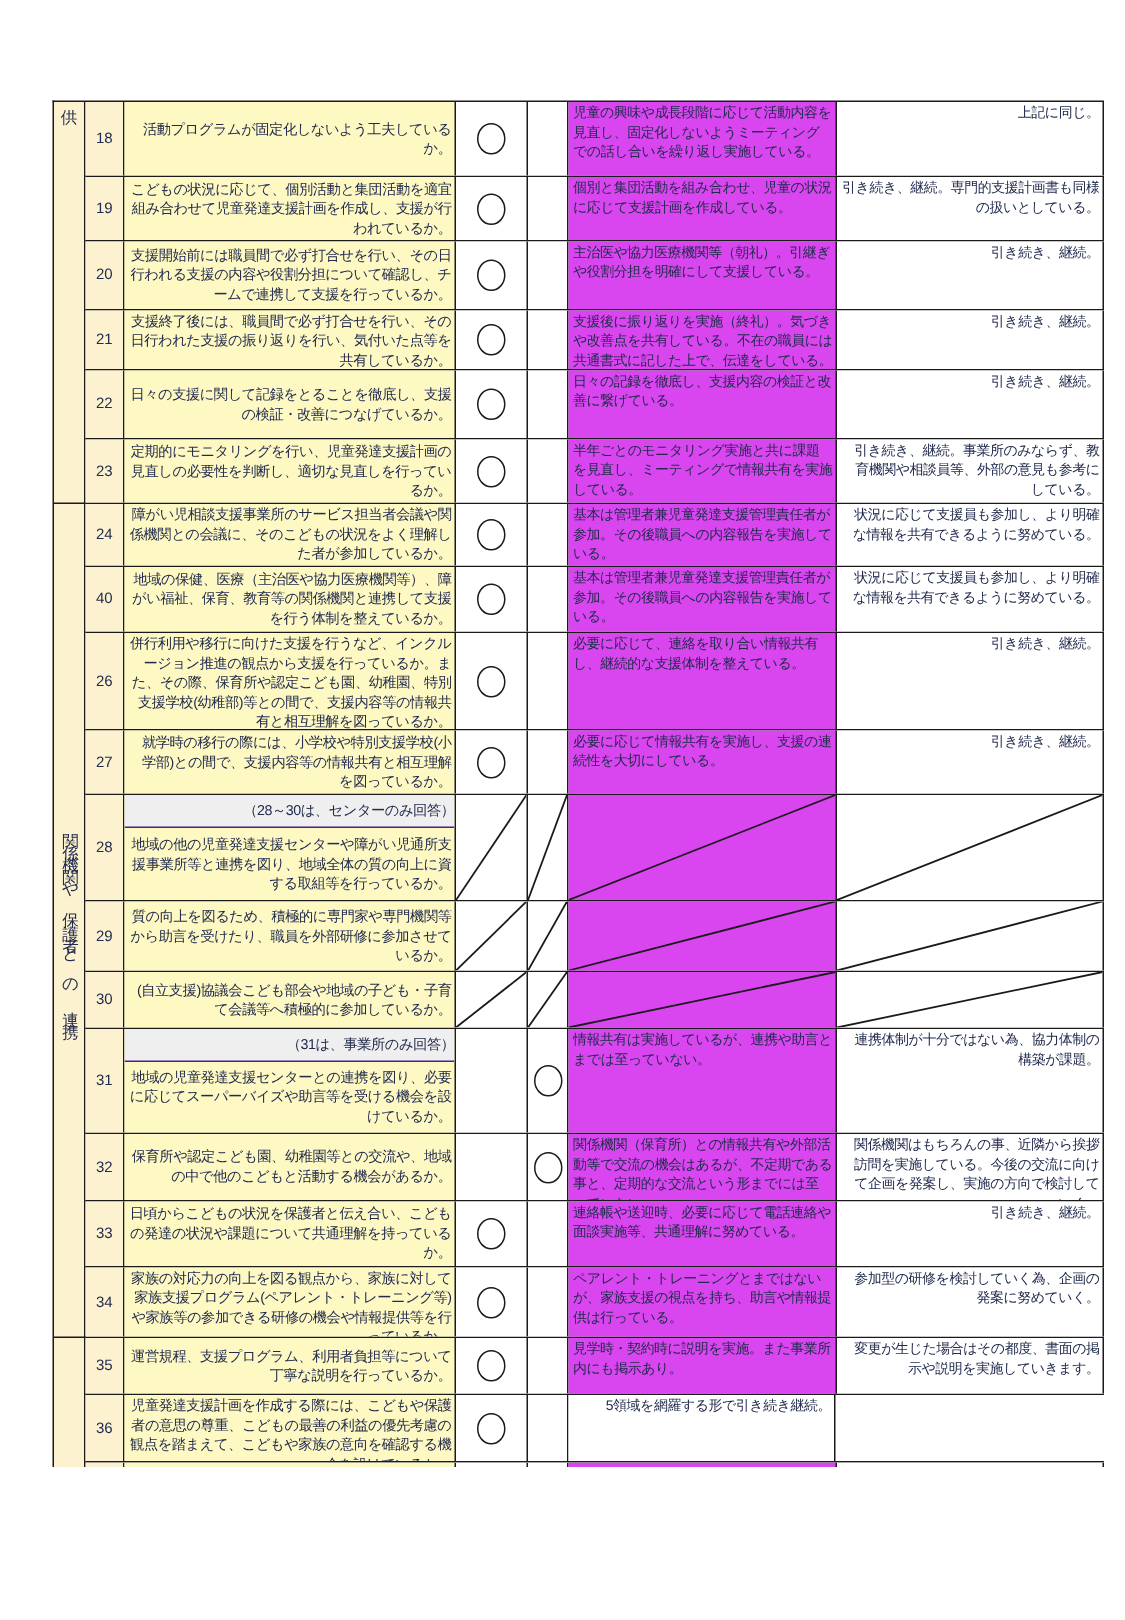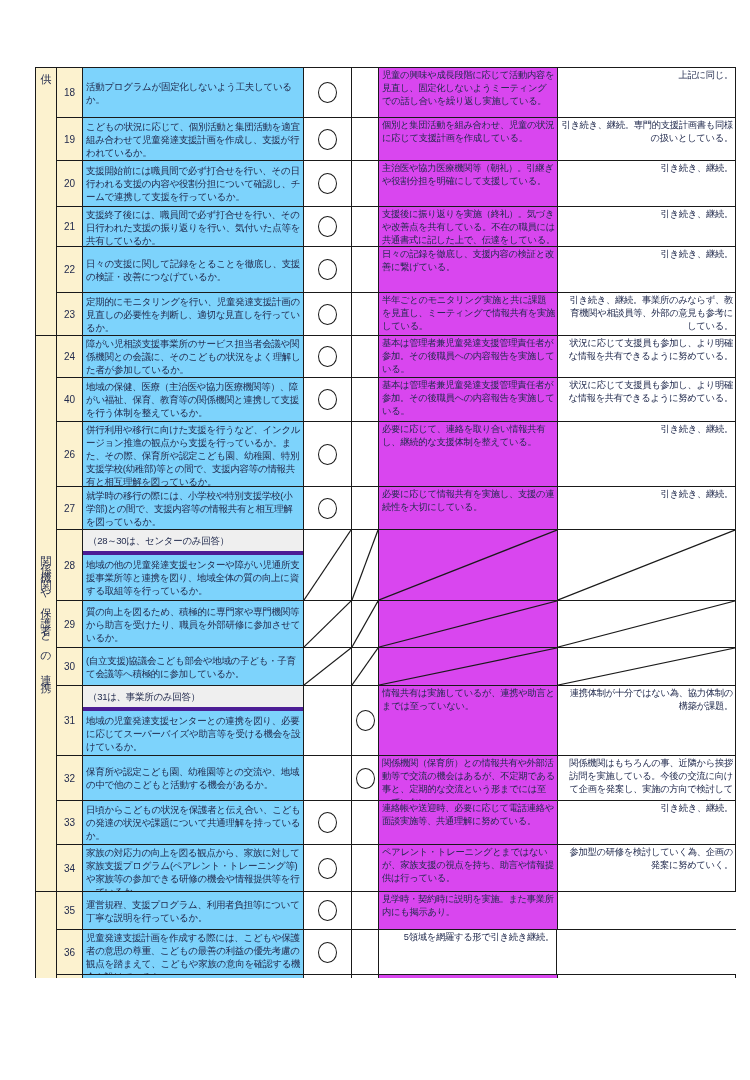--- a/index.html
+++ b/index.html
@@ -13,24 +13,24 @@
   .catcell.hb{border-bottom:1px solid #1a1a1a;}
   .cat-top{align-items:flex-start;padding-top:4px;}
   .cat-vert{align-items:center;}
   .vtxt{writing-mode:vertical-rl;text-orientation:upright;letter-spacing:8px;font-size:11px;}
   .rows{width:679px;display:flex;flex-direction:column;box-sizing:border-box;}
   .row{display:flex;box-sizing:border-box;border-bottom:1px solid #1a1a1a;}
   .row.sliver{border-bottom:none;overflow:hidden;}
   .cell{box-sizing:border-box;border-right:1px solid #1a1a1a;position:relative;overflow:hidden;}
   .num{width:26px;background:#fcf2cf;display:flex;align-items:center;justify-content:center;
        font-size:10px;}
-  .ques{width:221px;background:#7dd3fc;display:flex;flex-direction:column;}
+  .ques{width:221px;background:#fef9c3;display:flex;flex-direction:column;text-align:right;}
   .qtext{flex:1;display:flex;align-items:center;padding:1px 2px 1px 3px;
          font-size:9.5px;line-height:13px;letter-spacing:-0.3px;}
-  .subhead{background:#efefef;border-bottom:4px solid #4c1d95;height:21px;line-height:21px;
+  .subhead{background:#efefef;border-bottom:1px solid #4c1d95;height:21px;line-height:21px;
            padding-left:5px;font-size:9.5px;letter-spacing:-0.3px;flex:none;}
   .ans1{width:48px;background:#fff;display:flex;align-items:center;justify-content:center;}
   .ans2{width:27px;background:#fff;display:flex;align-items:center;justify-content:center;}
   .com1{width:179px;background:#d946ef;}
   .com2{width:178px;background:#fff;border-right:none;}
   .row .com2{border-right:1px solid #1a1a1a;text-align:right;}
   .ctext{padding:1px 2px 1px 3px;font-size:9.3px;line-height:13px;letter-spacing:-0.3px;}
   .maru{width:19px;height:21px;border:1.4px solid #1a1a1a;border-radius:50%;box-sizing:border-box;}
   .diag{position:absolute;left:0;top:0;width:100%;height:100%;display:block;}
 </style>
@@ -360,20 +360,23 @@
           <div class="cell ques">
             <div class="qtext">運営規程、支援プログラム、利用者負担等について丁寧な説明を行っているか。</div>
           </div>
           <div class="cell ans1">
             <div class="maru"></div>
           </div>
           <div class="cell ans2"></div>
           <div class="cell com1">
             <div class="ctext">見学時・契約時に説明を実施。また事業所内にも掲示あり。</div>
           </div>
+          <div class="cell com2">
+            <div class="ctext">変更が生じた場合はその都度、書面の掲示や説明を実施していきます。</div>
+          </div>
         </div>
         <div class="row" style="height:45px">
           <div class="cell num">36</div>
           <div class="cell ques">
             <div class="qtext">児童発達支援計画を作成する際には、こどもや保護者の意思の尊重、こどもの最善の利益の優先考慮の観点を踏まえて、こどもや家族の意向を確認する機会を設けているか。</div>
           </div>
           <div class="cell ans1">
             <div class="maru"></div>
           </div>
           <div class="cell ans2"></div>

